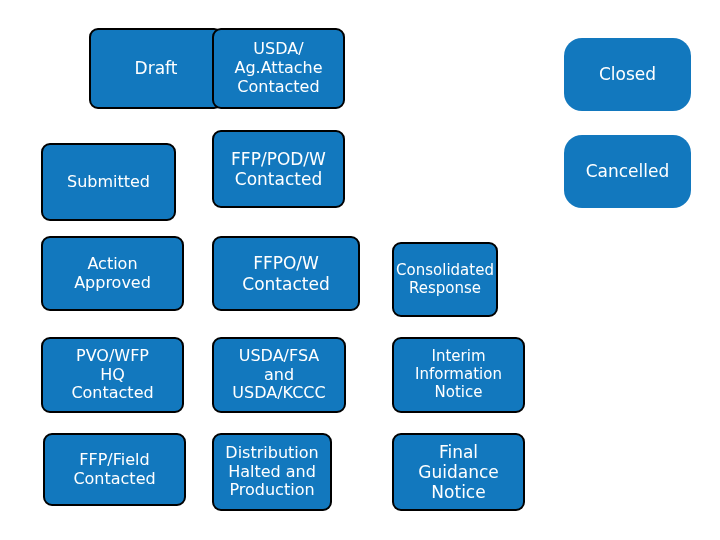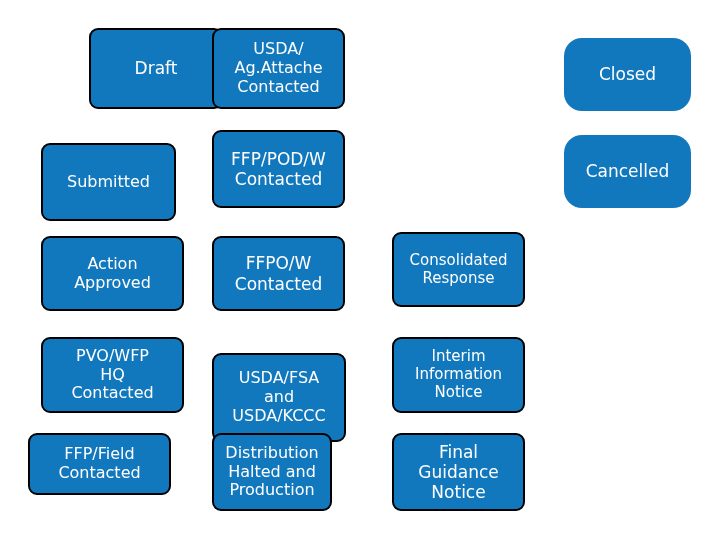--- a/index.html
+++ b/index.html
@@ -59,39 +59,39 @@
 
   <div class="node s17" style="left:212px; top:130px; width:133px; height:78px;text-align:center;">FFP/POD/W
 Contacted</div>
 
 
   <div class="node noborder s17" style="left:564px; top:135px; width:127px; height:73px;">Cancelled</div>
 
   <div class="node s16" style="left:41px;  top:236px; width:143px; height:75px;">Action
 Approved</div>
 
-  <div class="node s17" style="left:212px; top:236px; width:133px; height:75px;">FFPO/W
+  <div class="node s17" style="left:212px; top:236px; width:148px; height:75px;">FFPO/W
 Contacted</div>
 
-  <div class="node s15" style="left:392px; top:232px; width:133px; height:75px;">Consolidated
+  <div class="node s15" style="left:392px; top:242px; width:106px; height:75px;">Consolidated
 Response</div>
 
   <div class="node s16" style="left:41px;  top:337px; width:143px; height:76px;">PVO/WFP
 HQ
 Contacted</div>
 
-  <div class="node s16" style="left:212px; top:337px; width:134px; height:89px;margin-top:16px;">USDA/FSA
+  <div class="node s16" style="left:212px; top:337px; width:134px; height:76px;">USDA/FSA
 and
 USDA/KCCC</div>
 
   <div class="node s15" style="left:392px; top:337px; width:133px; height:76px;">Interim
 Information
 Notice</div>
 
-  <div class="node s16" style="left:28px;  top:433px; width:143px; height:62px;text-align:center;">FFP/Field
+  <div class="node s16" style="left:43px;  top:433px; width:143px; height:73px;text-align:center;">FFP/Field
 Contacted</div>
 
   <div class="node s16" style="left:212px; top:433px; width:120px; height:78px;">Distribution
 Halted and
 Production</div>
 
   <div class="node s17" style="left:392px; top:433px; width:133px; height:78px;">Final
 Guidance
 Notice</div>
 

